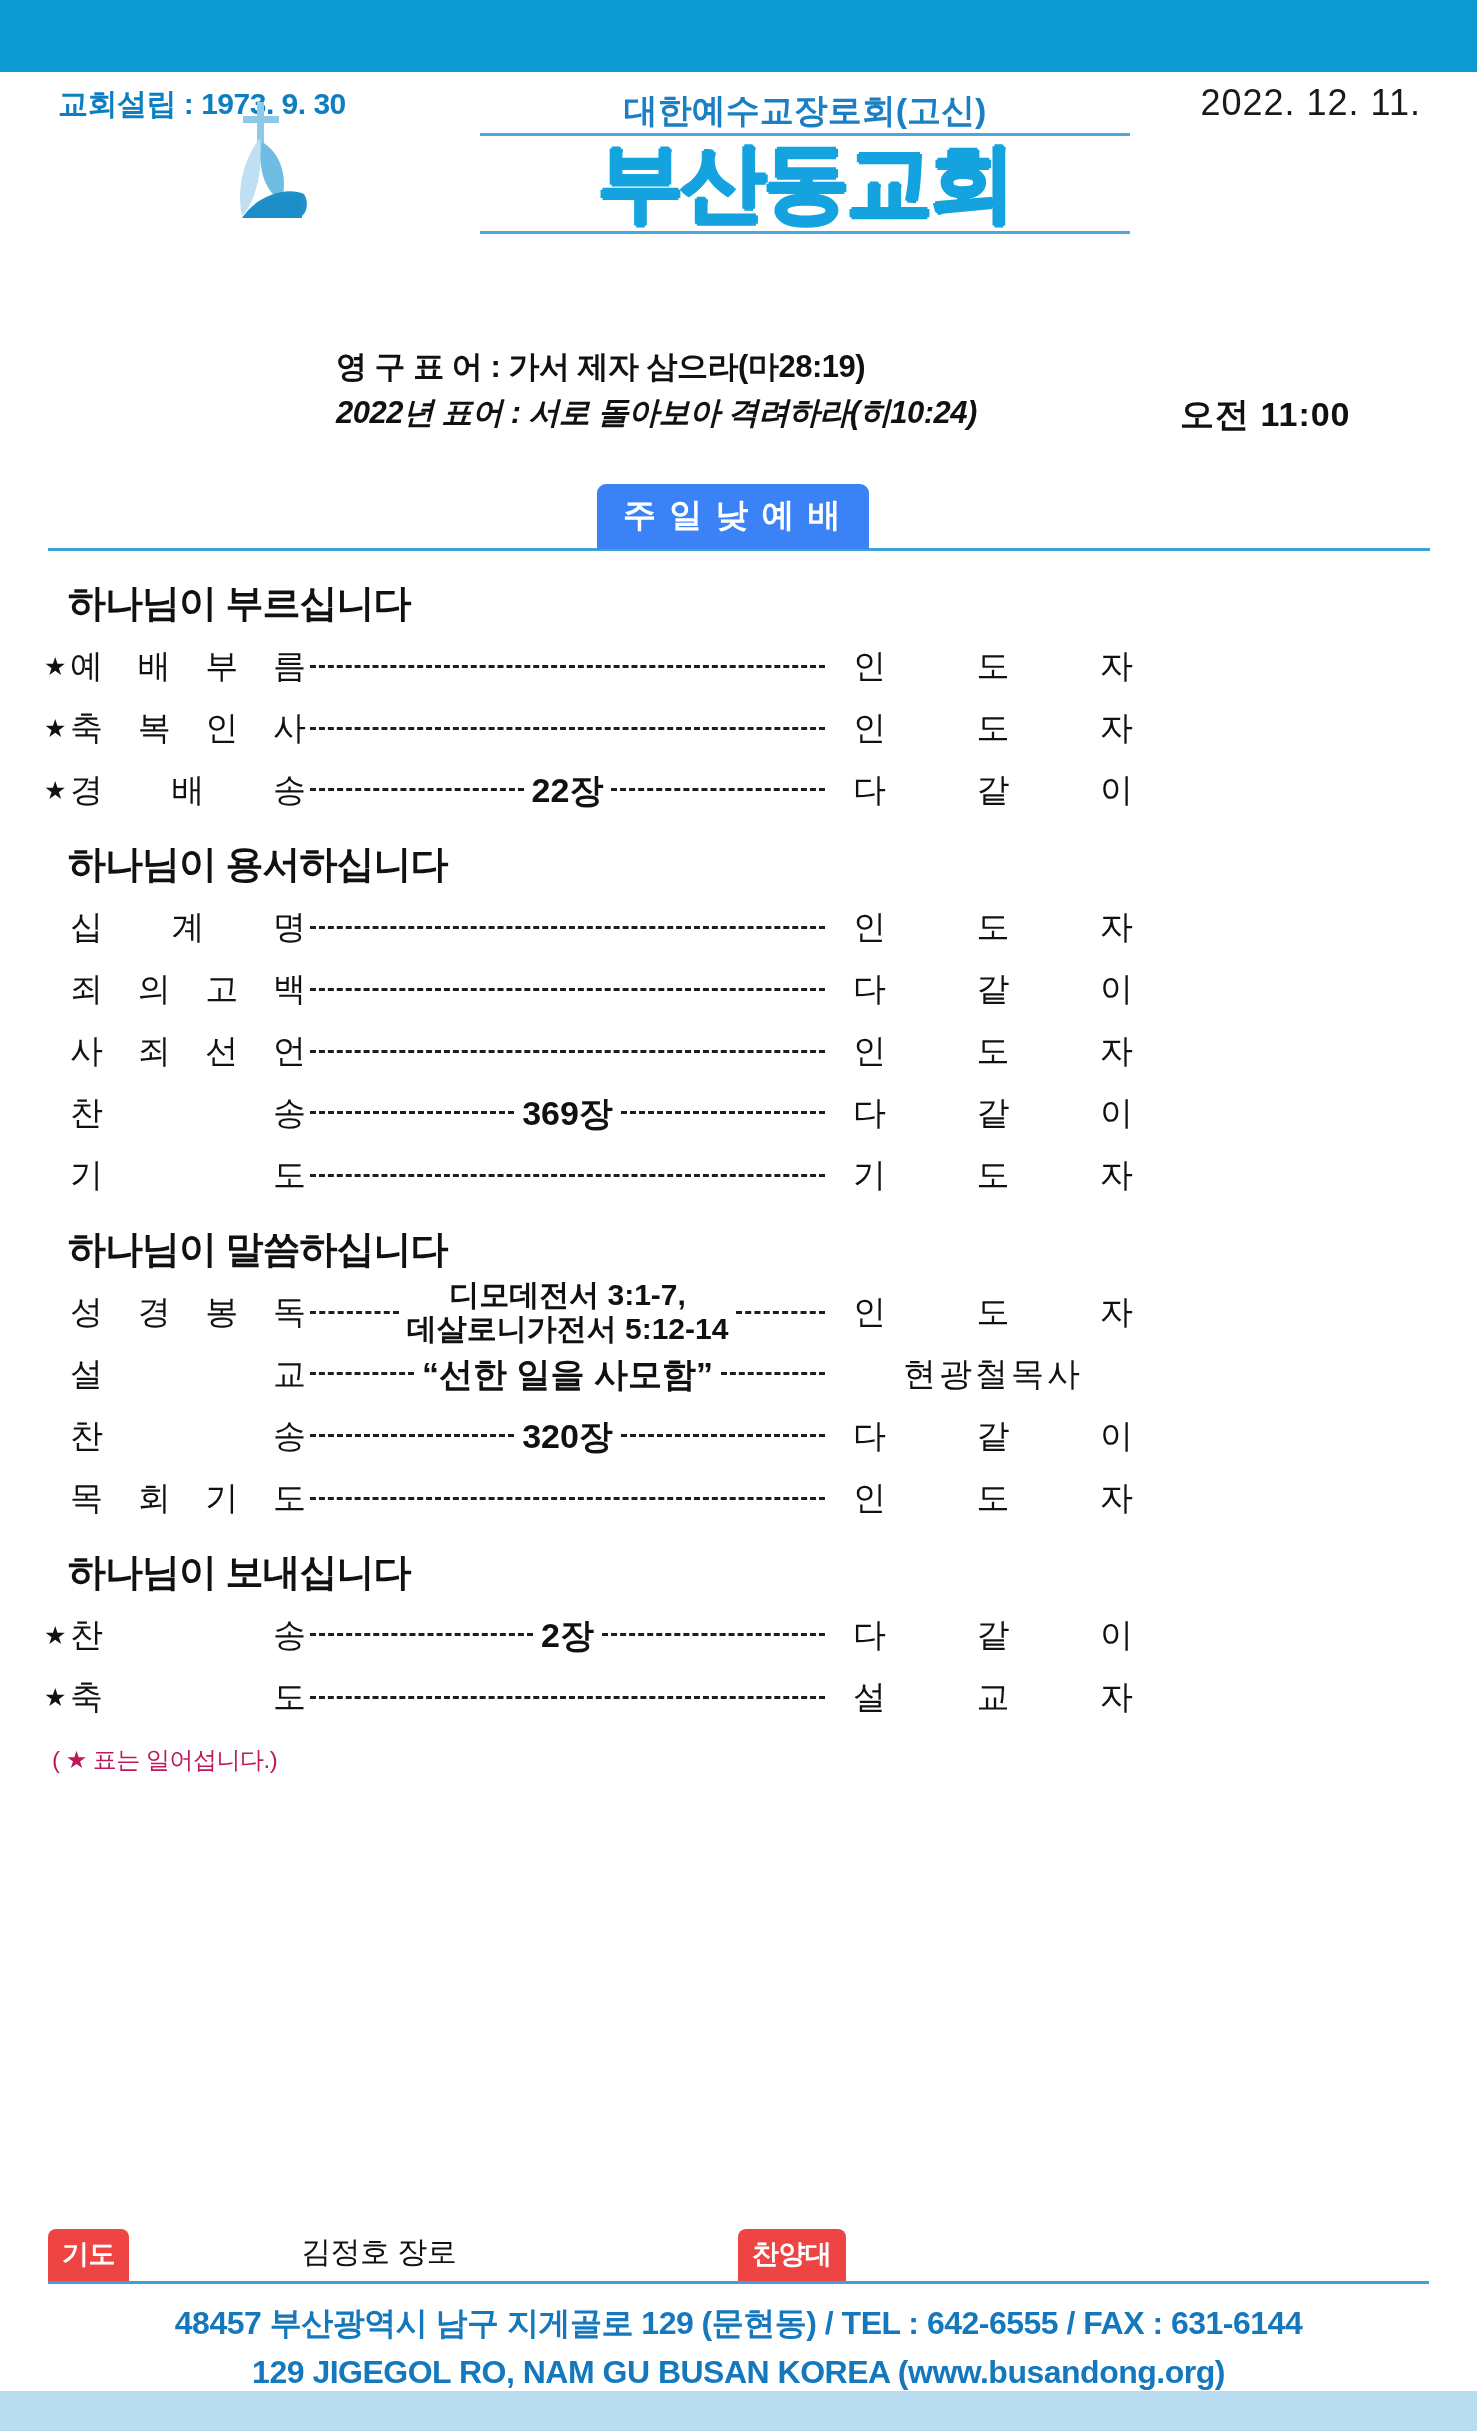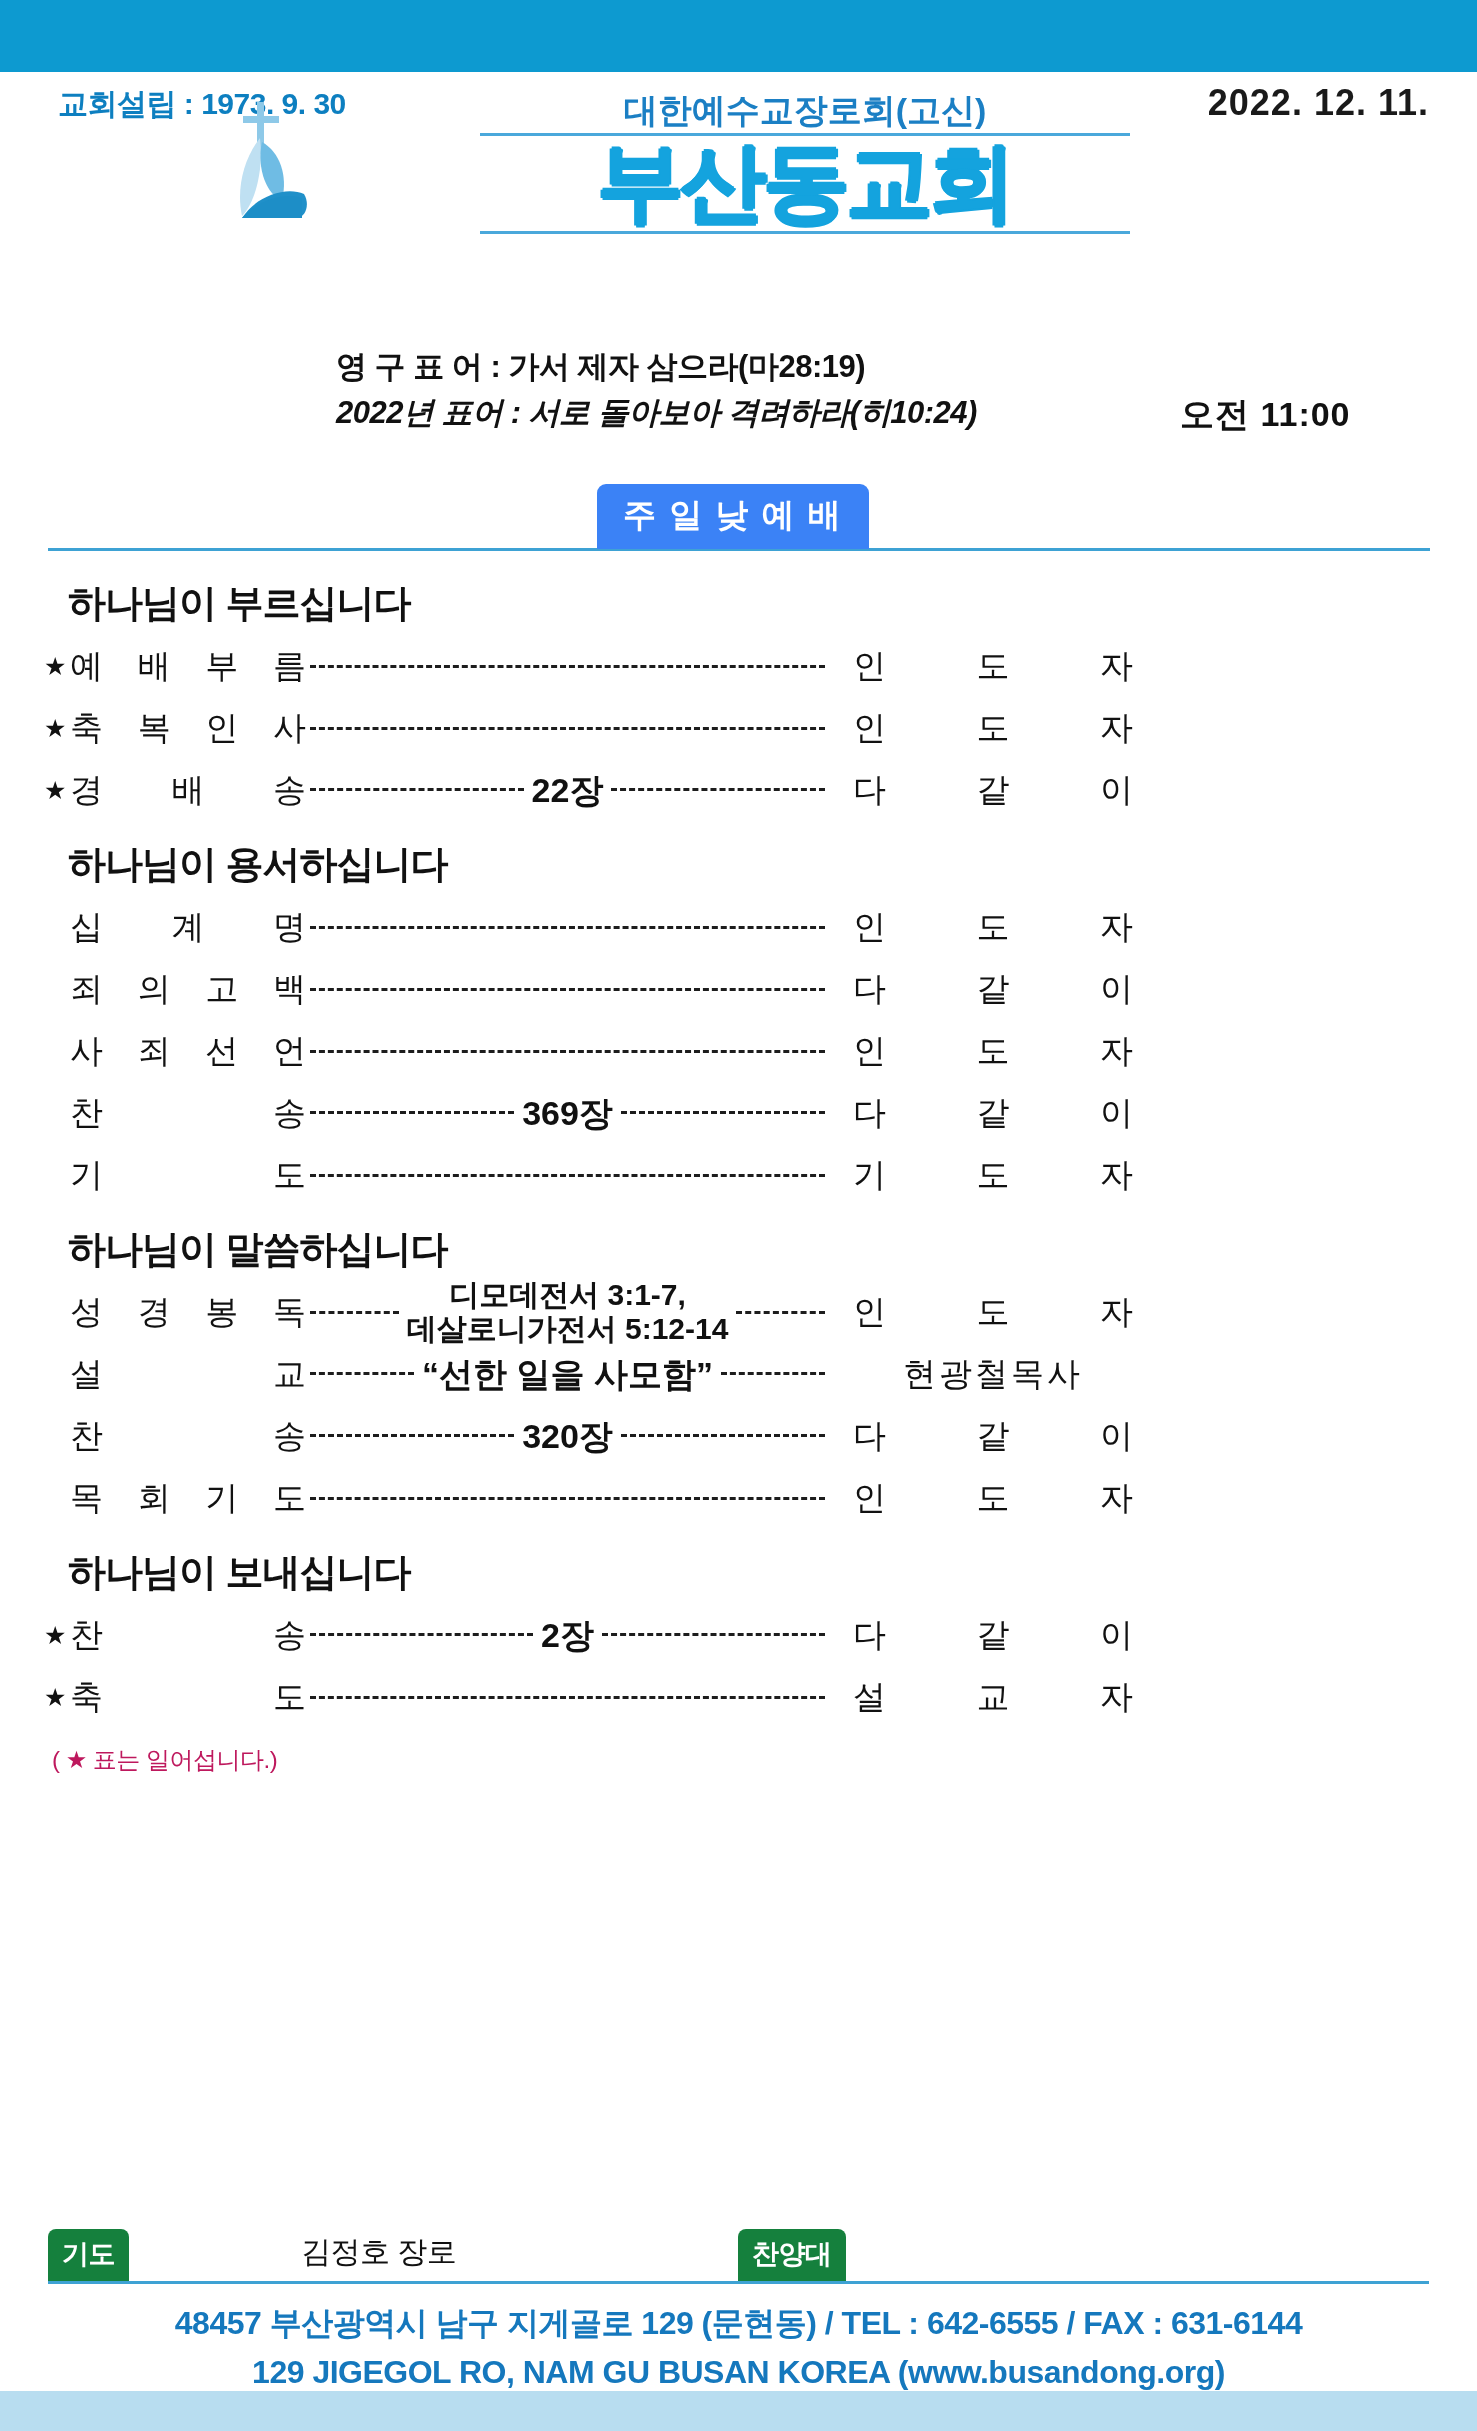--- a/index.html
+++ b/index.html
@@ -39,23 +39,23 @@
     position: absolute;
     left: 58px; top: 84px;
     font-size: 30px;
     font-weight: bold;
     color: #0d7fc0;
     letter-spacing: -0.5px;
     white-space: nowrap;
   }
   .bulletin-date {
     position: absolute;
-    right: 48px; top: 82px;
+    right: 56px; top: 82px;
     font-size: 36px;
-    font-weight: bold;
+    font-weight: normal;
     color: #1a1a1a;
     letter-spacing: 1px;
     white-space: nowrap;
   }
 
   
   .emblem {
     position: absolute;
     left: 198px; top: 100px;
     width: 130px; height: 125px;
@@ -238,21 +238,21 @@
     width: 1477px;
   }
   .foot-badges {
     position: relative;
     height: 62px;
     margin: 0 48px;
   }
   .fbadge {
     position: absolute;
     bottom: 0;
-    background: #15803d;
+    background: #ef4444;
     color: #ffffff;
     font-size: 27px;
     font-weight: bold;
     padding: 7px 14px 9px 14px;
     border-radius: 8px 8px 0 0;
     letter-spacing: -0.5px;
     white-space: nowrap;
   }
   .fbadge.prayer { left: 0px; }
   .fbadge.choir  { left: 690px; }

